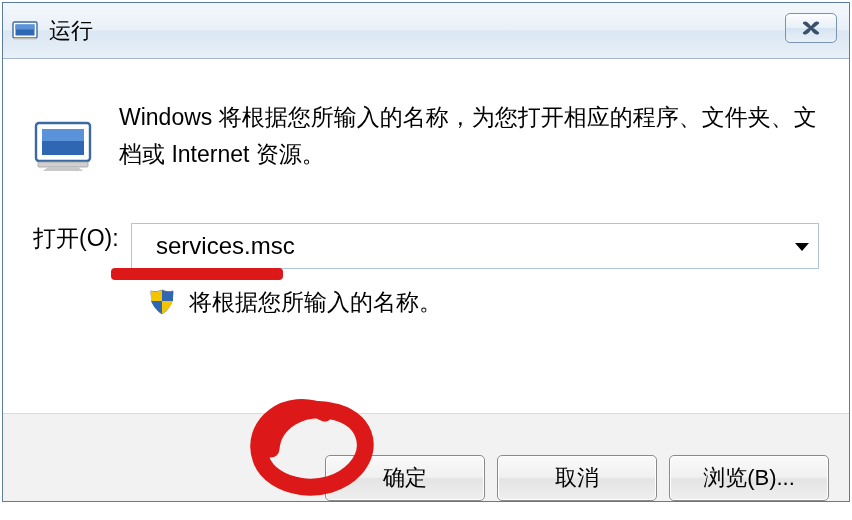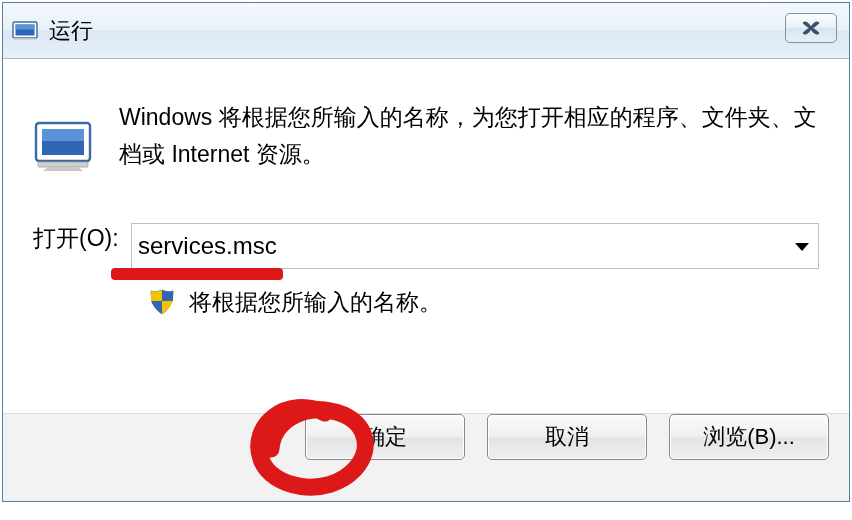--- a/index.html
+++ b/index.html
@@ -97,21 +97,21 @@
       flex: 1;
       position: relative;
     }
     .combo-input {
       width: 100%;
       height: 46px;
       border: 1px solid #b0c4d8;
       background: #fff;
       font-size: 24px;
       color: #000;
-      padding: 0 36px 0 6px;
+      padding: 0 36px 0 24px;
       font-family: inherit;
       outline: none;
     }
     .combo-arrow {
       position: absolute;
       right: 10px;
       top: 50%;
       transform: translateY(-50%);
       pointer-events: none;
     }
@@ -143,23 +143,23 @@
     }
     .footer {
       position: absolute;
       bottom: 0;
       left: 0;
       right: 0;
       height: 88px;
       background: #f2f2f2;
       border-top: 1px solid #dcdcdc;
       display: flex;
-      align-items: flex-start;
+      align-items: flex-end;
       justify-content: flex-end;
-      gap: 22px;
+      gap: 12px;
       padding: 0 20px;
     }
     .win-btn {
       min-width: 160px;
       height: 46px;
       border: 1px solid #8a8a8a;
       border-radius: 5px;
       background: linear-gradient(to bottom, #fafafa 0%, #f0f0f0 48%, #e4e4e4 52%, #efefef 100%);
       font-family: inherit;
       font-size: 22px;

